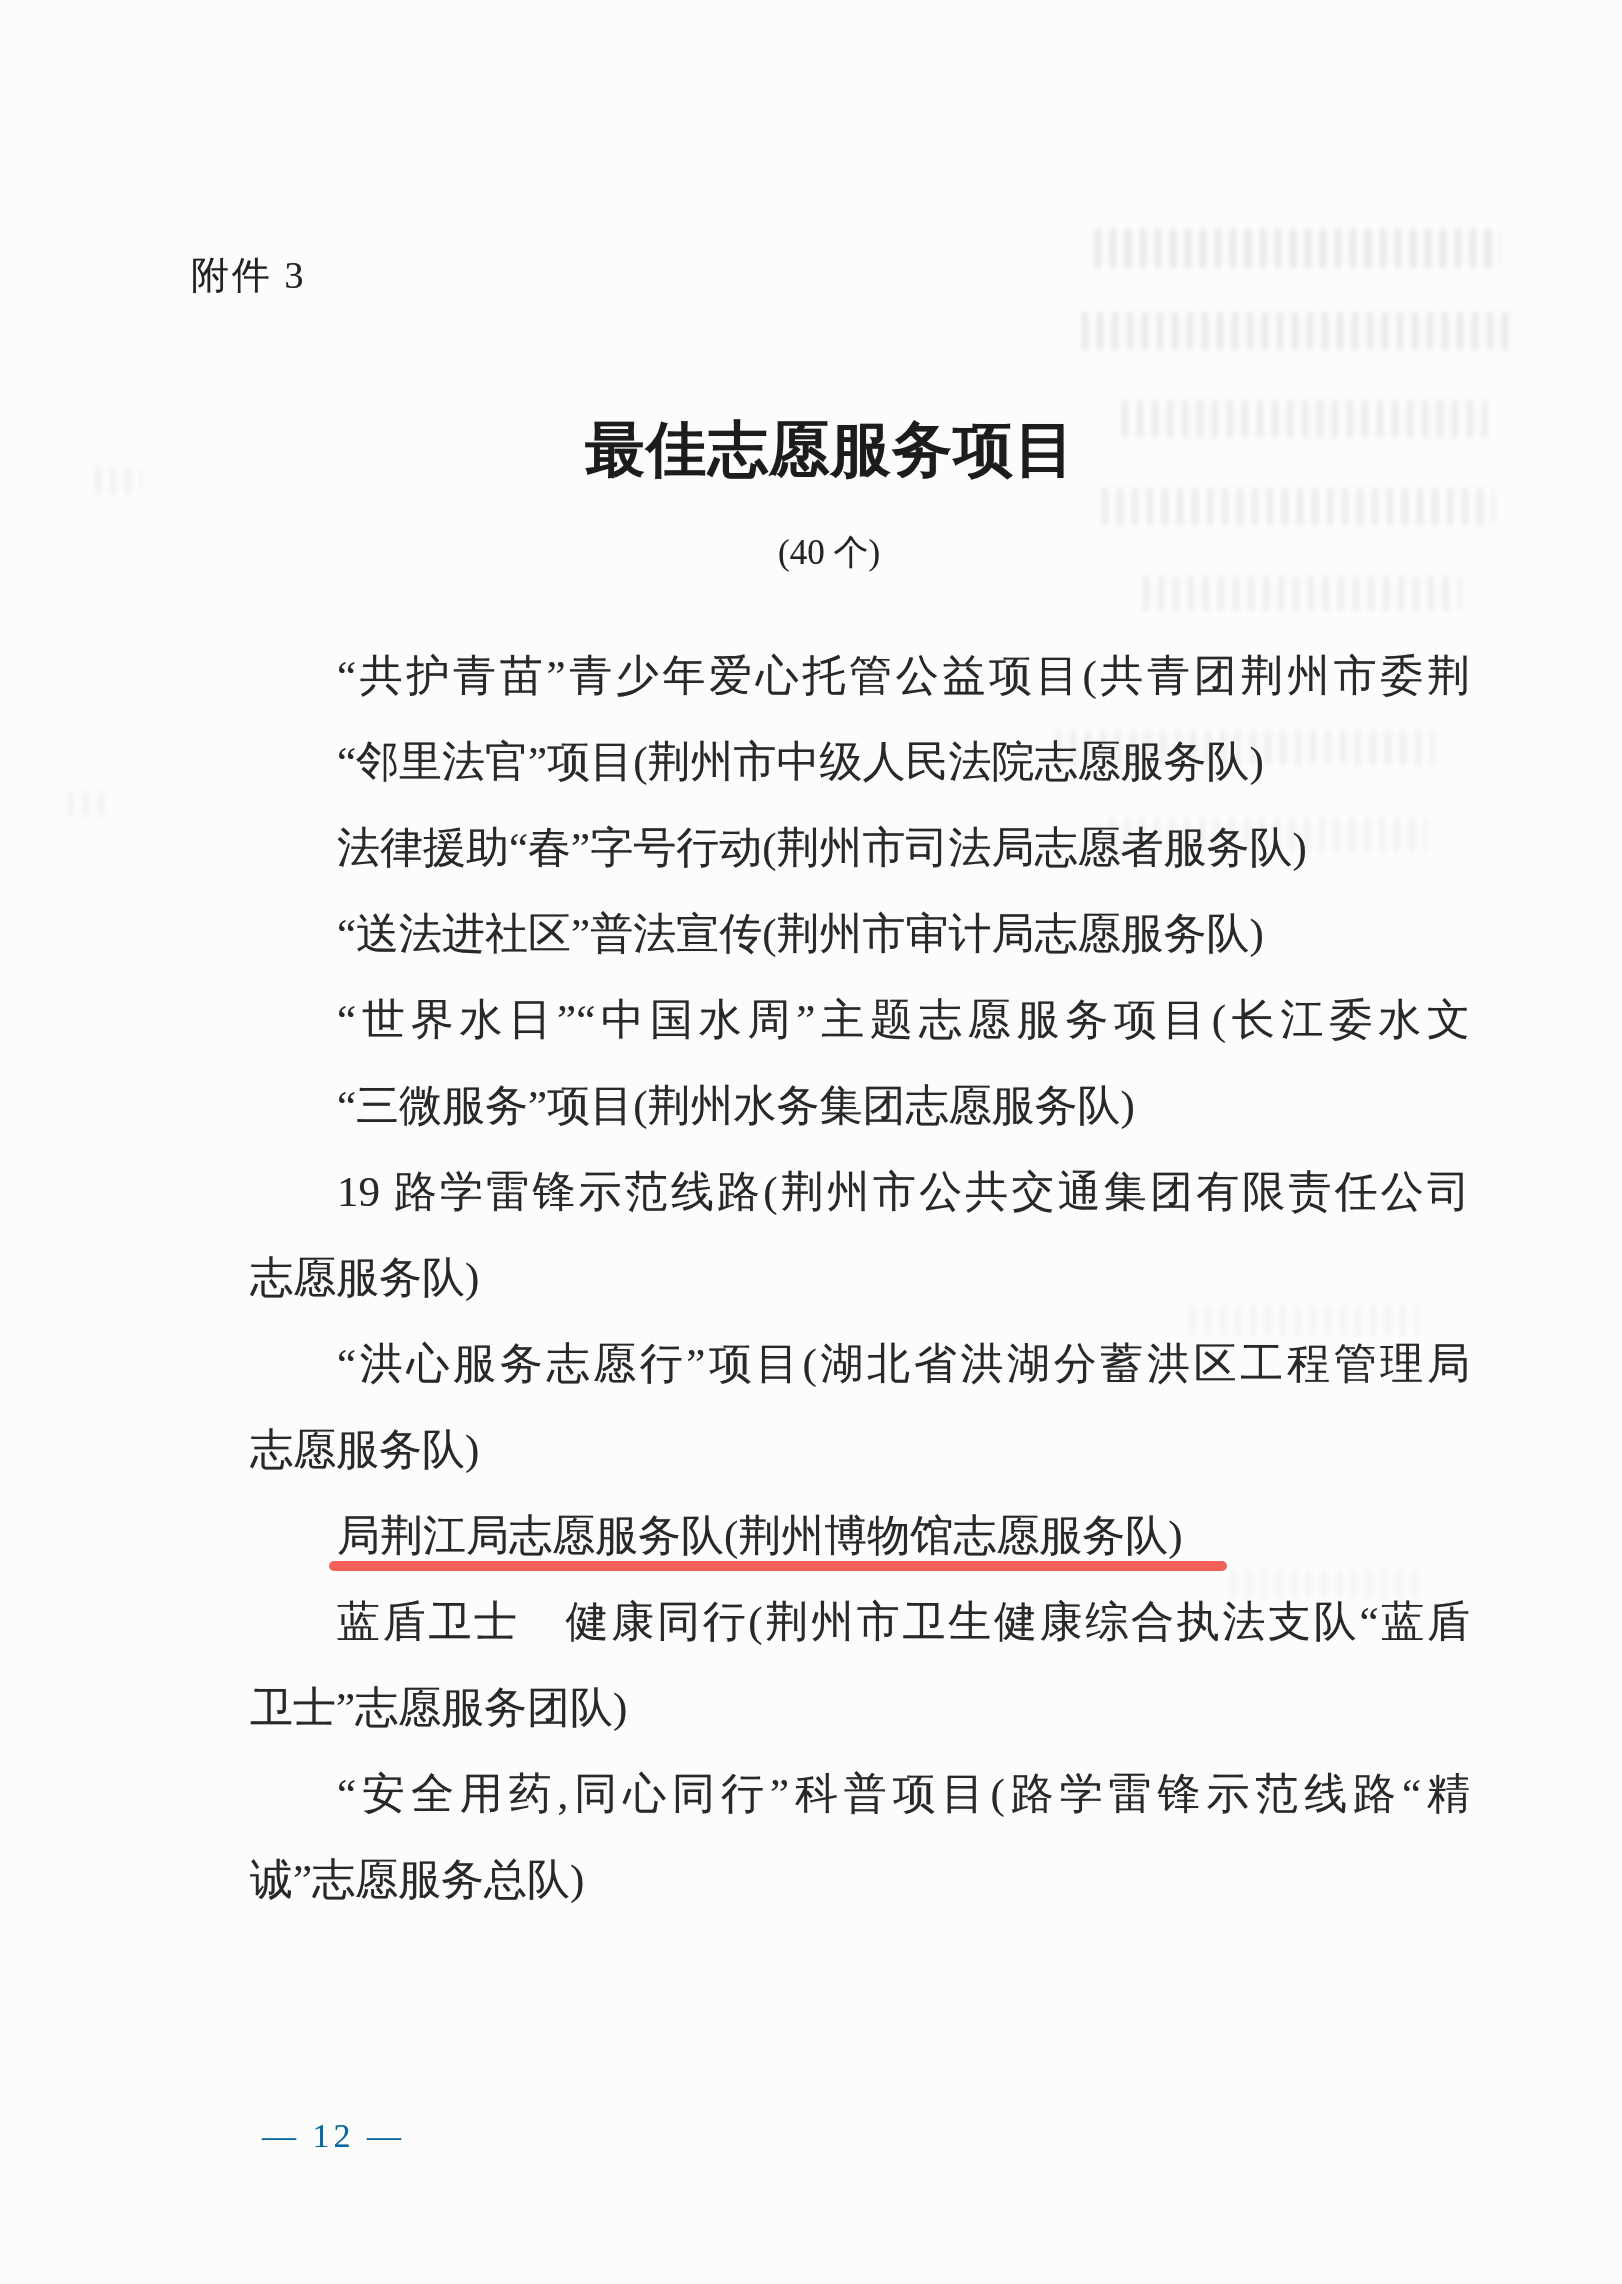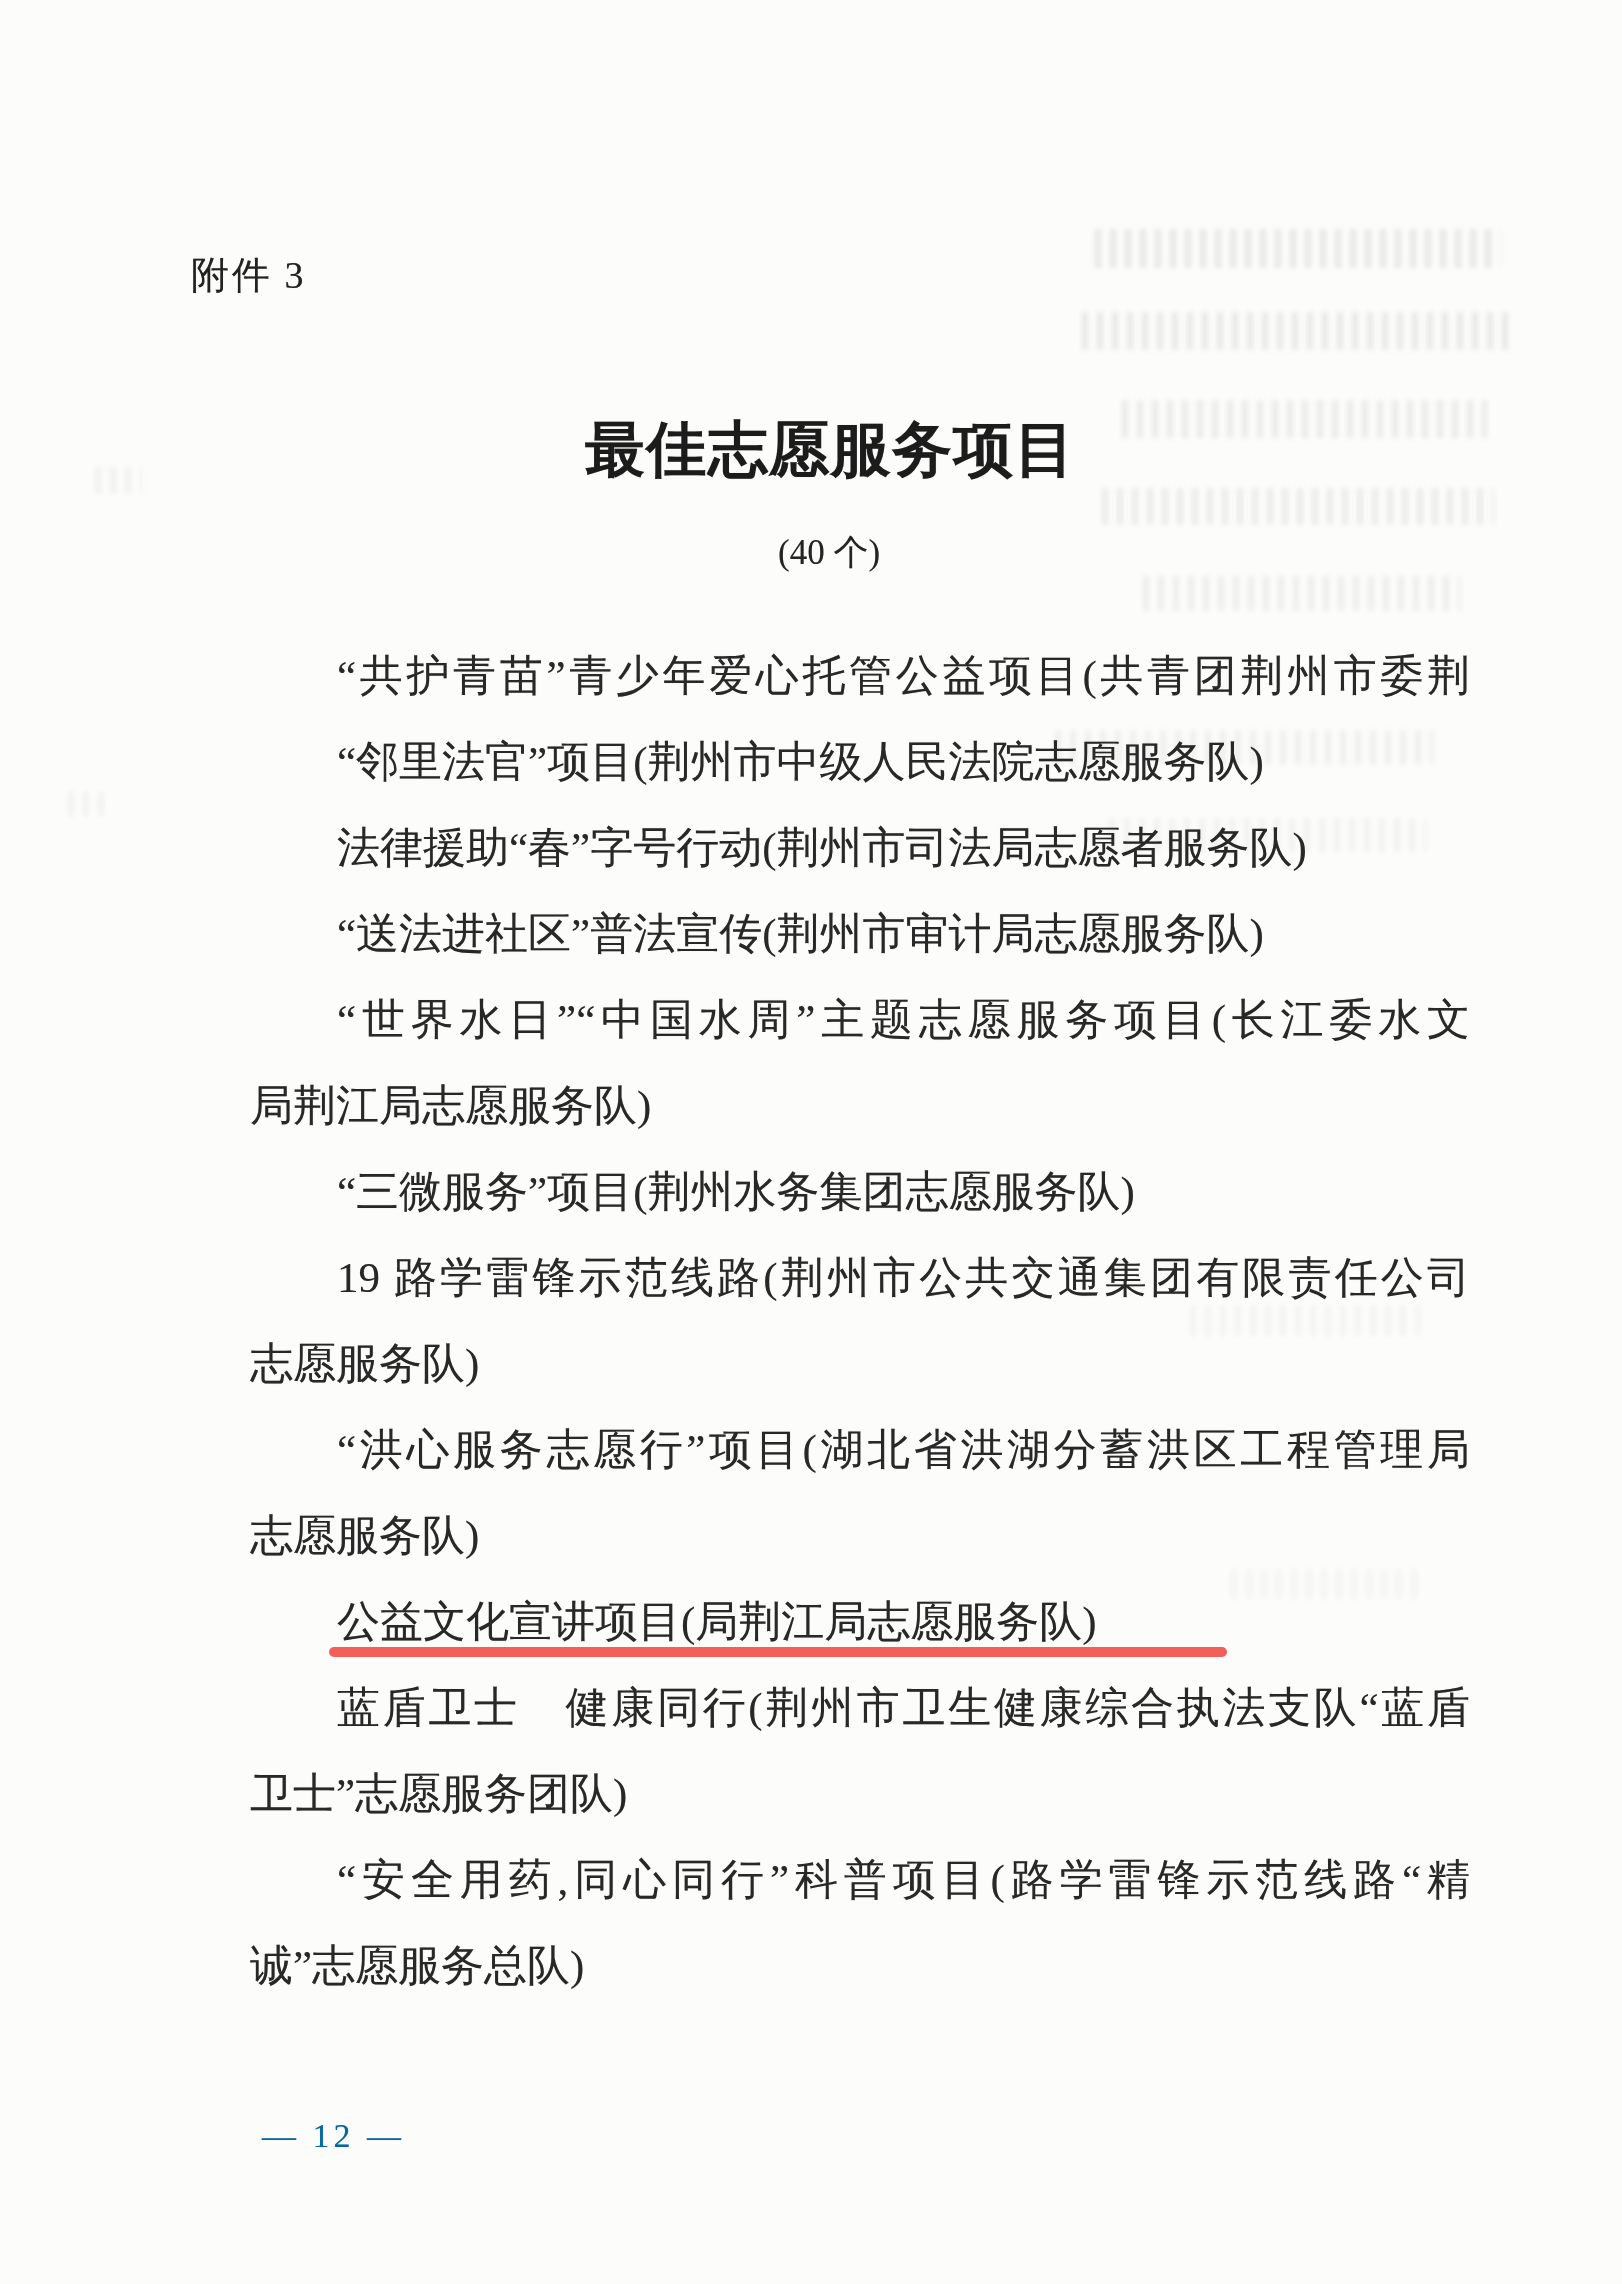--- a/index.html
+++ b/index.html
@@ -116,27 +116,26 @@
   <div class="doc-title">最佳志愿服务项目</div>
 
   <div class="doc-subtitle">(40 个)</div>
 
   <div class="body-block">
     <div class="line l-indent l-fill"><span>“共护青苗”青少年爱心托管公益项目(共青团荆州市委荆</span></div>
     <div class="line l-indent"><span>“邻里法官”项目(荆州市中级人民法院志愿服务队)</span></div>
     <div class="line l-indent"><span>法律援助“春”字号行动(荆州市司法局志愿者服务队)</span></div>
     <div class="line l-indent"><span>“送法进社区”普法宣传(荆州市审计局志愿服务队)</span></div>
     <div class="line l-indent l-fill"><span>“世界水日”“中国水周”主题志愿服务项目(长江委水文</span></div>
-    <div class="line"><span>局荆江局志愿服务队)</span></div>
     <div class="line l-indent"><span>“三微服务”项目(荆州水务集团志愿服务队)</span></div>
     <div class="line l-indent l-fill"><span>19 路学雷锋示范线路(荆州市公共交通集团有限责任公司</span></div>
     <div class="line"><span>志愿服务队)</span></div>
     <div class="line l-indent l-fill"><span>“洪心服务志愿行”项目(湖北省洪湖分蓄洪区工程管理局</span></div>
     <div class="line"><span>志愿服务队)</span></div>
-    <div class="line l-indent"><span>公益文化宣讲项目(局荆江局志愿服务队)</span><i class="red-underline"></i></div>
+    <div class="line l-indent"><span>局荆江局志愿服务队(荆州博物馆志愿服务队)</span><i class="red-underline"></i></div>
     <div class="line l-indent l-fill"><span>蓝盾卫士　健康同行(荆州市卫生健康综合执法支队“蓝盾</span></div>
     <div class="line"><span>卫士”志愿服务团队)</span></div>
     <div class="line l-indent l-fill"><span>“安全用药,同心同行”科普项目(路学雷锋示范线路“精</span></div>
     <div class="line"><span>诚”志愿服务总队)</span></div>
   </div>
 
   <div class="page-number">— 12 —</div>
 
 </div>
 

